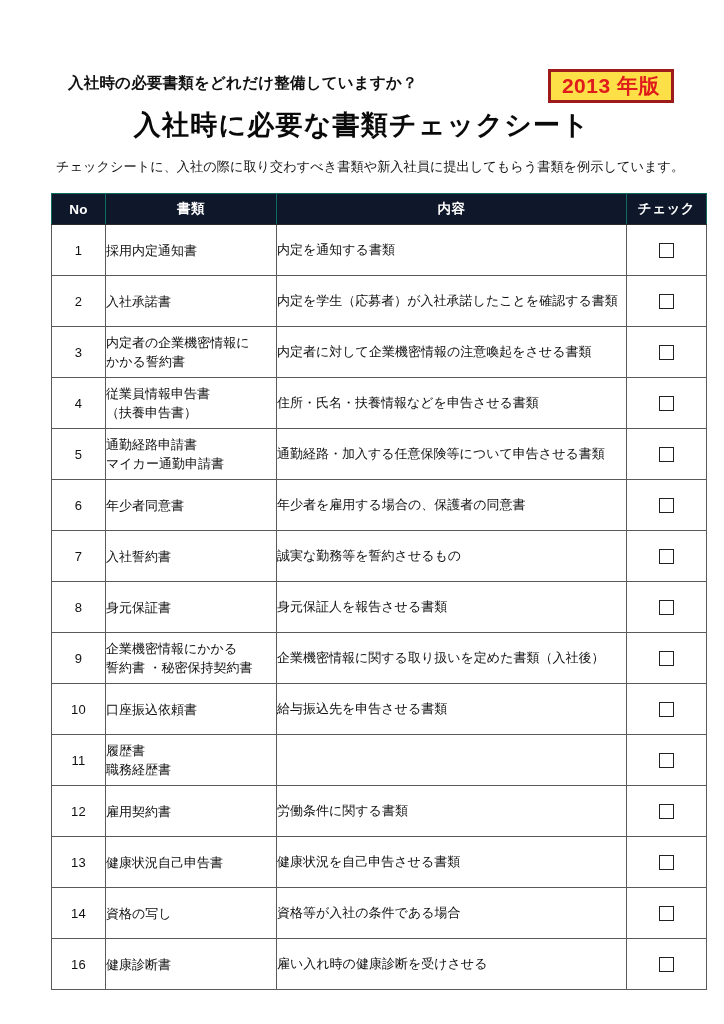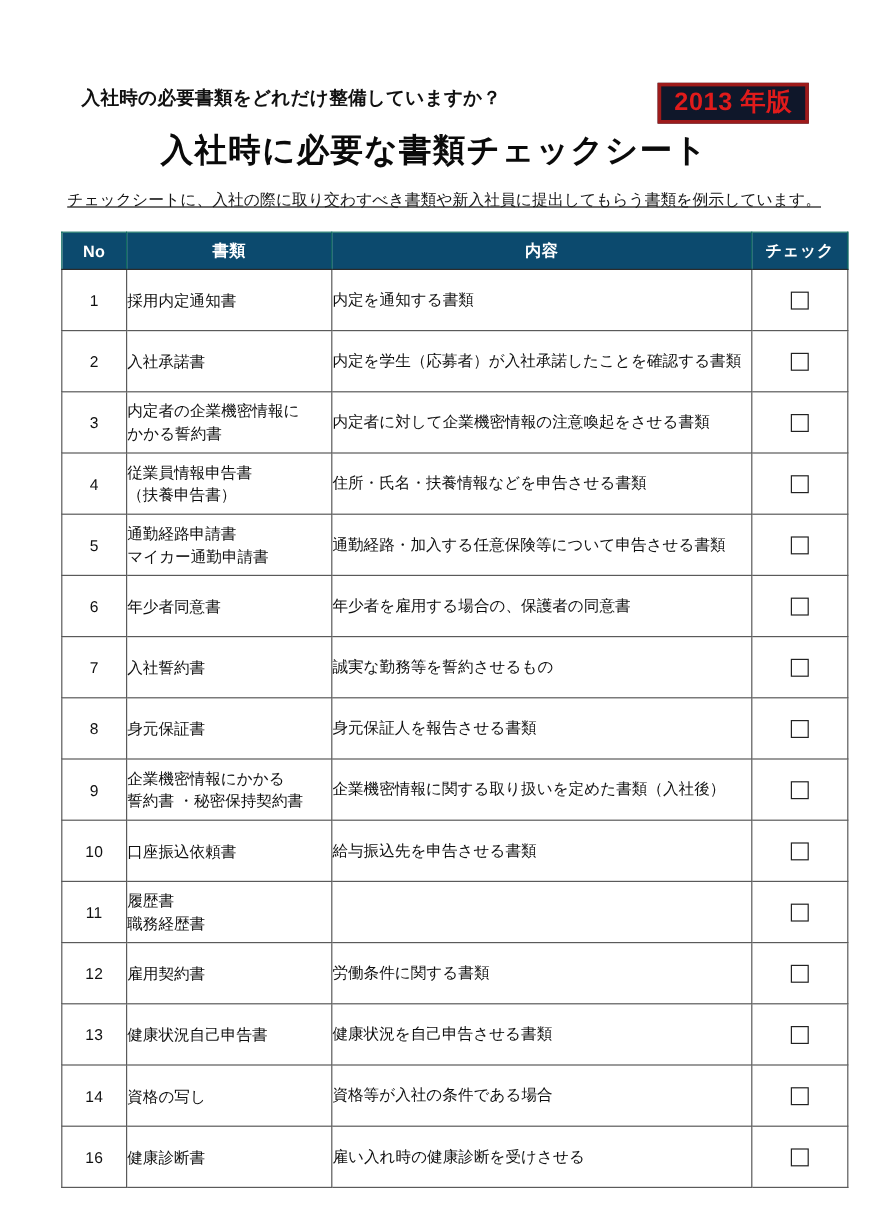--- a/index.html
+++ b/index.html
@@ -38,21 +38,21 @@
     line-height: 1.2;
     margin: 0;
     color: #111111;
   }
   .year-badge {
     position: absolute;
     top: 53px;
     right: 34px;
     border: 3px solid #9e1b1b;
     padding: 3px 11px 4px 11px;
-    background: #0f172a;
+    background: #fde047;
     line-height: 1;
   }
   .year-badge .year-text {
     font-size: 21px;
     font-weight: bold;
     color: #e01b1b;
     letter-spacing: 0.5px;
     white-space: nowrap;
   }
   .main-title {
@@ -67,39 +67,39 @@
 
   
   .lead {
     margin: 12px 0 0 0;
     padding: 0 34px 0 40px;
     font-size: 13.2px;
     line-height: 1.62;
     color: #151515;
     font-weight: 500;
   }
-  .lead div { white-space: nowrap; text-decoration: underline; }
+  .lead div { white-space: nowrap; }
 
   
   .table-wrap {
     margin: 16px 34px 0 35px;
   }
   table.checksheet {
     border-collapse: collapse;
     width: 655px;
     table-layout: fixed;
     border: 1.6px solid #2b2b2b;
   }
   table.checksheet col.c-no      { width: 54px; }
   table.checksheet col.c-doc     { width: 171px; }
   table.checksheet col.c-desc    { width: 350px; }
   table.checksheet col.c-check   { width: 80px; }
 
   table.checksheet thead th {
-    background: #0c4a6e;
+    background: #0f172a;
     color: #ffffff;
     font-size: 13.5px;
     font-weight: bold;
     height: 30px;
     padding: 0 4px;
     border: 1px solid #106B61;
     border-bottom: 1.6px solid #2b2b2b;
     letter-spacing: 0.5px;
     text-align: center;
     vertical-align: middle;

